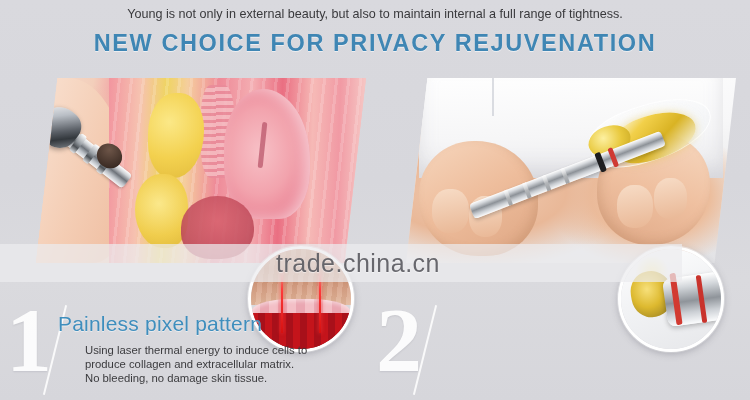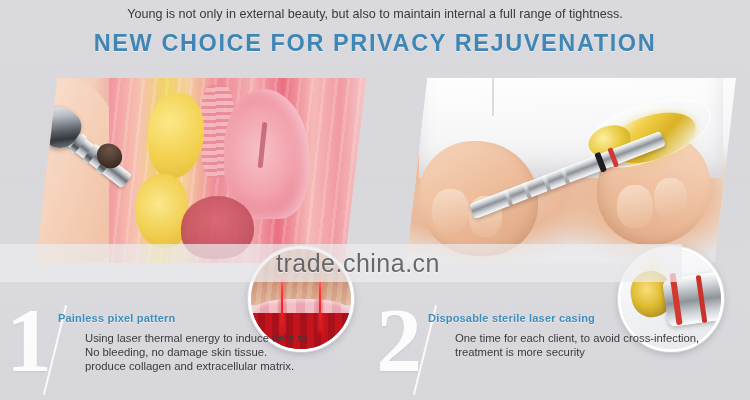--- a/index.html
+++ b/index.html
@@ -270,21 +270,21 @@
     color:#ffffff; opacity:.92; font-family:"Liberation Serif", serif;
     text-shadow:0 1px 2px rgba(170,170,180,.45);
     user-select:none;
   }
   .feature-slash {
     position:absolute; left:54px; top:4px; width:2px; height:92px;
     background:#ffffff; opacity:.85; transform:rotate(14deg);
   }
   .feature-body { position:absolute; left:58px; top:12px; width:312px; }
   .feature-title {
-    font-size:11px; font-weight:bold; color:#3f8ebd; letter-spacing:.2px;
+    font-size:21px; font-weight:normal; color:#3f8ebd; letter-spacing:.2px;
     text-shadow:0 1px 0 rgba(255,255,255,.5);
   }
   .feature-desc {
     margin-top:7px; font-size:11.3px; line-height:14.2px; color:#3b3b3e;
   }
   .feature-desc div { white-space:nowrap;padding-left:27px; }
 </style>
 </head>
 <body>
 
@@ -377,32 +377,25 @@
 
   <div id="features">
 
     <div class="feature" id="feature-1">
       <div class="feature-num">1</div>
       <div class="feature-slash"></div>
       <div class="feature-body">
         <div class="feature-title">Painless pixel pattern</div>
         <div class="feature-desc">
           <div>Using laser thermal energy to induce cells to</div>
+          <div>produce collagen and extracellular matrix.</div>
           <div>No bleeding, no damage skin tissue.</div>
-          <div>produce collagen and extracellular matrix.</div>
         </div>
       </div>
     </div>
 
     <div class="feature" id="feature-2">
       <div class="feature-num">2</div>
       <div class="feature-slash"></div>
-      <div class="feature-body">
-        <div class="feature-title">Disposable sterile laser casing</div>
-        <div class="feature-desc">
-          <div>One time for each client, to avoid cross-infection,</div>
-          <div>treatment is more security</div>
-        </div>
-      </div>
     </div>
 
   </div>
 </div>
 
 </body></html>

